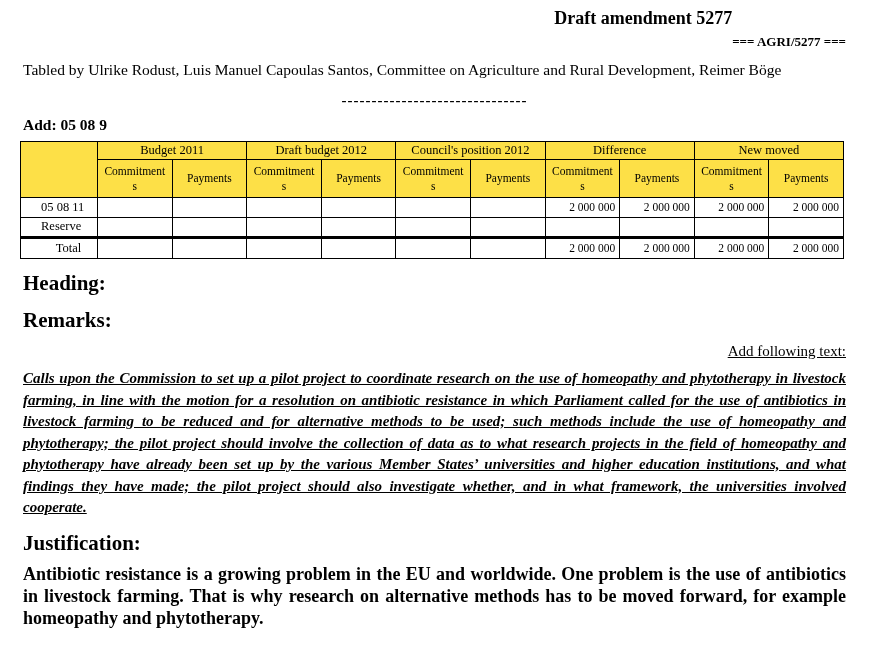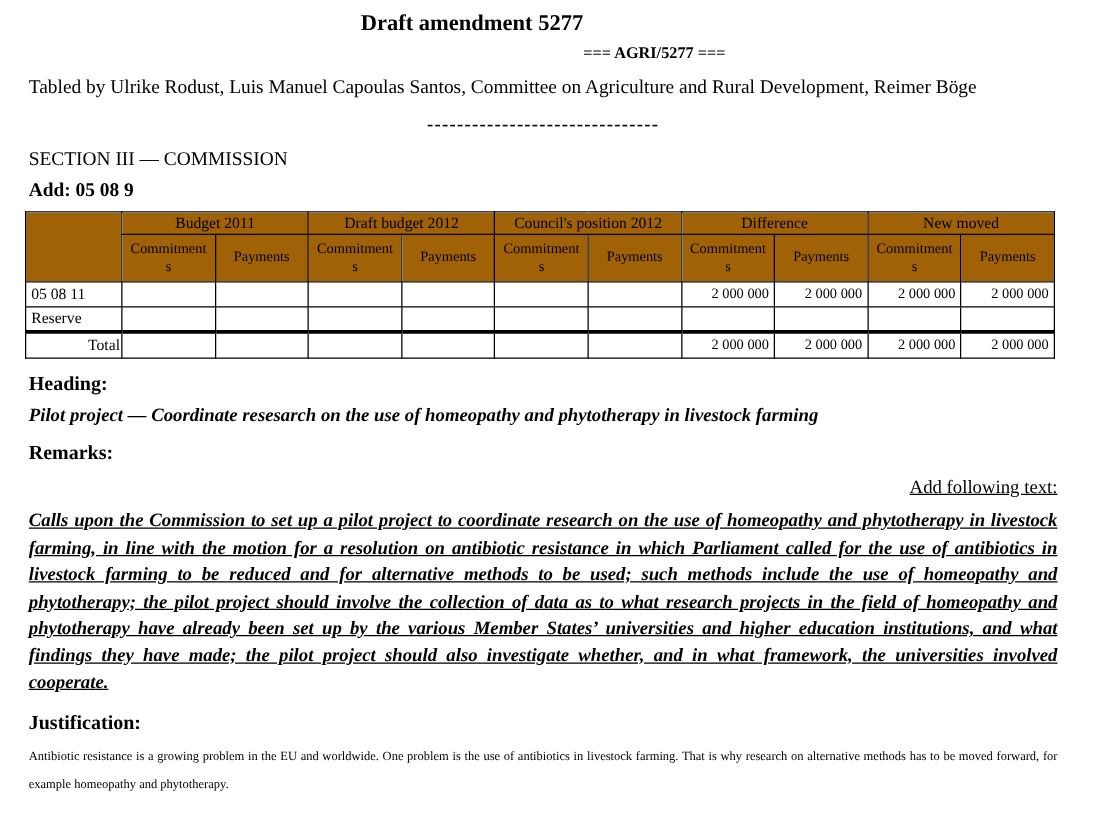--- a/index.html
+++ b/index.html
@@ -4,76 +4,75 @@
 <style>
   * { box-sizing: border-box; }
   html, body { margin: 0; padding: 0; background: #ffffff; }
   body {
     width: 877px; height: 658px; overflow: hidden;
     font-family: "Liberation Serif", "DejaVu Serif", serif;
     color: #000000;
   }
   .page { padding: 6px 31px 0 23px; }
 
-  .header-row { display: flex; justify-content: center; align-items: flex-start; }
+  .header-row { display: flex; justify-content: flex-end; align-items: flex-start; }
   .doc-title { font-size: 18px; font-weight: bold; margin: 0; line-height: 24px; }
   .doc-ref { font-size: 13px; font-weight: bold; padding-top: 3px; white-space: nowrap; margin-top: 25px; }
 
   .tabled-by { font-size: 15.5px; line-height: 22px; margin: 9px 0 0 0; max-width: 810px; }
 
   .separator { text-align: center; font-weight: bold; font-size: 15px; letter-spacing: 1px; margin: 11px 0 6px 0; }
 
   .section-line { font-size: 15.5px; margin: 10px 0 0 0; }
   .add-line { font-size: 15.5px; font-weight: bold; margin: 7px 0 7px 0; }
 
   table.budget {
     border-collapse: collapse; table-layout: fixed;
     width: 823px; margin-left: -3px;
     font-size: 11.5px; line-height: 1.25;
   }
   table.budget th, table.budget td { border: 1px solid #000; overflow: hidden; }
-  table.budget thead th { background: #a16207; font-weight: normal; text-align: center; }
+  table.budget thead th { background: #fde047; font-weight: normal; text-align: center; }
   th.group-hdr { font-size: 12.5px; height: 18px; padding: 0 2px; }
   th.stub { width: 77px; }
   th.sub-hdr {
     font-size: 11.5px; height: 38px; vertical-align: middle;
     padding: 2px 6px; overflow-wrap: break-word; word-wrap: break-word;
   }
   table.budget td {
     height: 20px; text-align: right; padding: 0 4px 0 1px; font-size: 11.5px;
     vertical-align: middle; white-space: nowrap;
   }
-  table.budget td.rowlabel { text-align: left; padding: 0 1px 0 4px; font-size: 12.5px; }
+  table.budget td.rowlabel { text-align: left; padding: 0 1px 0 20px; font-size: 12.5px; }
   tr.total-row td { border-top: 3px solid #000; height: 21px; }
-  tr.total-row td.rowlabel { text-align: right; }
+  tr.total-row td.rowlabel { text-align: center; }
 
-  .sect-hdr { font-size: 16px; font-weight: bold; margin: 12px 0 0 0; }
+  .sect-hdr { font-size: 21px; font-weight: bold; margin: 12px 0 0 0; }
   .heading-text { font-size: 15px; font-weight: bold; font-style: italic; margin: 8px 0 0 0; }
   .add-text { font-size: 15px; text-decoration: underline; margin: 10px 0 0 0; text-align: right; }
   .remarks-text {
     font-size: 15px; font-weight: bold; font-style: italic;
     text-align: justify; line-height: 21.5px; margin: 8px 0 0 0; text-decoration: underline;
   }
-  .just-text { font-size: 10px; text-align: justify; line-height: 22px; margin: 7px 0 0 0; }
+  .just-text { font-size: 18px; text-align: justify; line-height: 22px; margin: 7px 0 0 0; font-weight: bold; }
 </style>
 </head>
 <body>
 
 <div class="page">
 
   <div class="header-row">
     <h1 class="doc-title">Draft amendment 5277</h1>
     <div class="doc-ref">=== AGRI/5277 ===</div>
   </div>
 
   <p class="tabled-by">Tabled by Ulrike Rodust, Luis Manuel Capoulas Santos, Committee on Agriculture and Rural Development, Reimer Böge</p>
 
   <div class="separator">-------------------------------</div>
 
-  <p class="section-line">SECTION III — COMMISSION</p>
   <p class="add-line">Add: 05 08 9</p>
 
   <table class="budget">
     <colgroup>
       <col style="width:77px">
       <col span="10" style="width:74.6px">
     </colgroup>
     <thead>
       <tr>
         <th class="stub" rowspan="2"></th>
@@ -133,21 +132,20 @@
         <td></td>
         <td>2 000 000</td>
         <td>2 000 000</td>
         <td>2 000 000</td>
         <td>2 000 000</td>
       </tr>
     </tbody>
   </table>
 
   <h2 class="sect-hdr">Heading:</h2>
-  <p class="heading-text">Pilot project — Coordinate resesarch on the use of homeopathy and phytotherapy in livestock farming</p>
 
   <h2 class="sect-hdr">Remarks:</h2>
   <p class="add-text">Add following text:</p>
   <p class="remarks-text">Calls upon the Commission to set up a pilot project to coordinate research on the use of homeopathy and phytotherapy in livestock farming, in line with the motion for a resolution on antibiotic resistance in which Parliament called for the use of antibiotics in livestock farming to be reduced and for alternative methods to be used; such methods include the use of homeopathy and phytotherapy; the pilot project should involve the collection of data as to what research projects in the field of homeopathy and phytotherapy have already been set up by the various Member States’ universities and higher education institutions, and what findings they have made; the pilot project should also investigate whether, and in what framework, the universities involved cooperate.</p>
 
   <h2 class="sect-hdr">Justification:</h2>
   <p class="just-text">Antibiotic resistance is a growing problem in the EU and worldwide. One problem is the use of antibiotics in livestock farming. That is why research on alternative methods has to be moved forward, for example homeopathy and phytotherapy.</p>
 
 </div>
 

